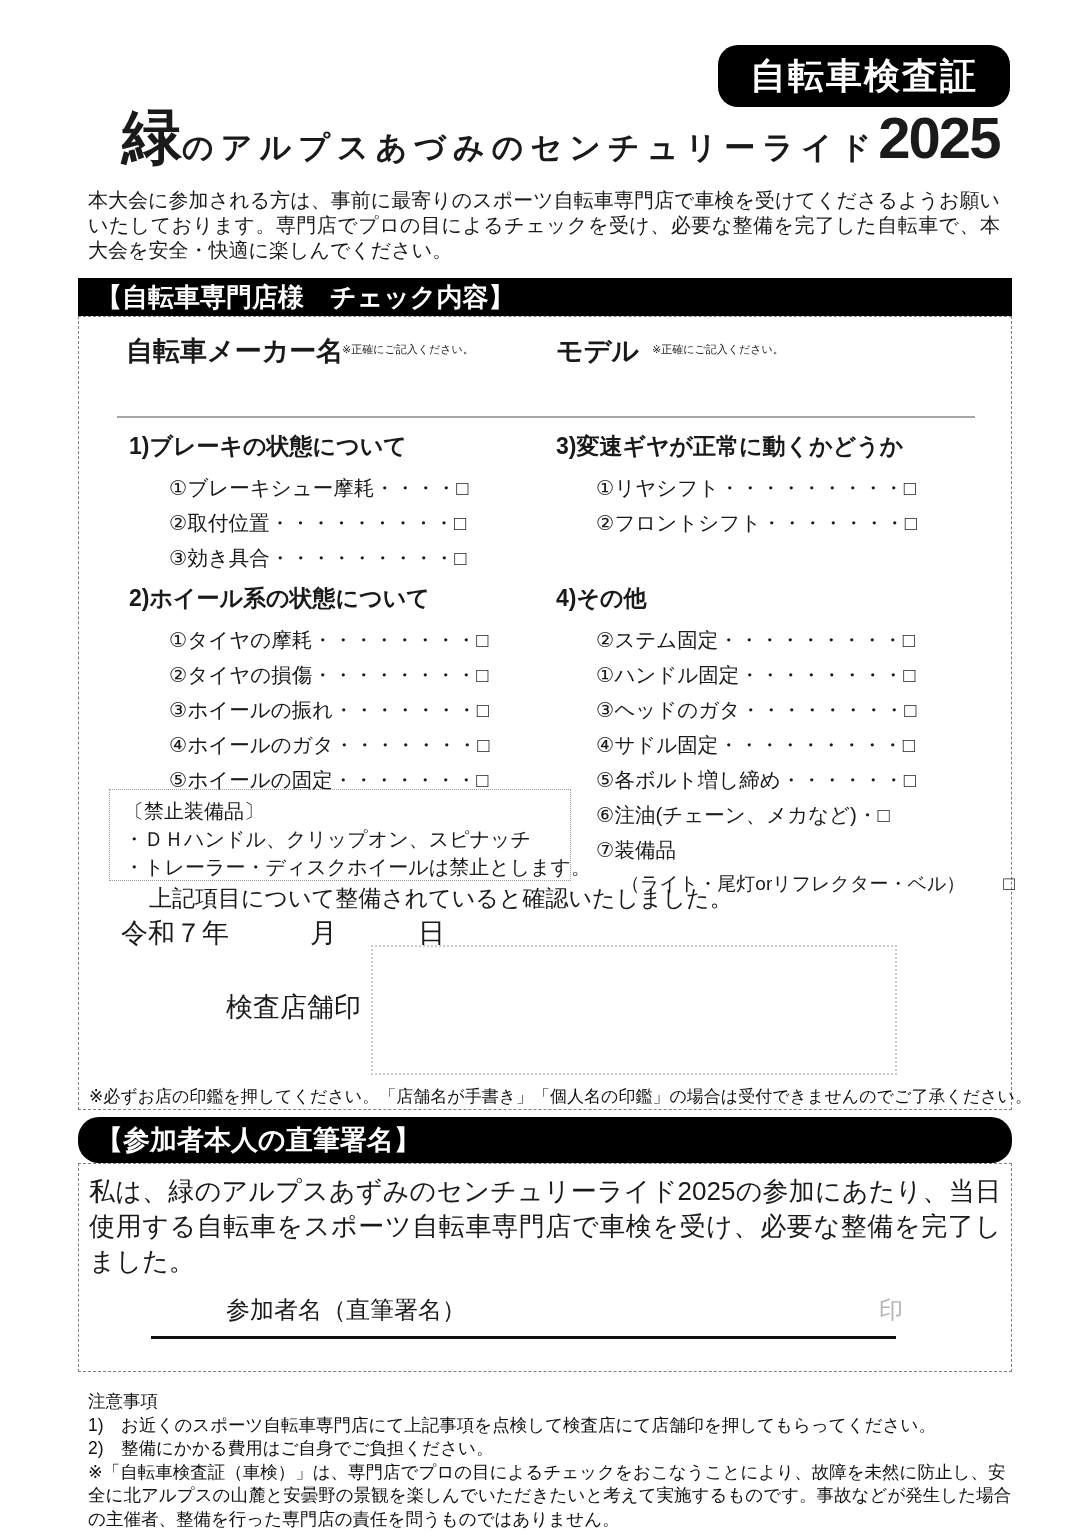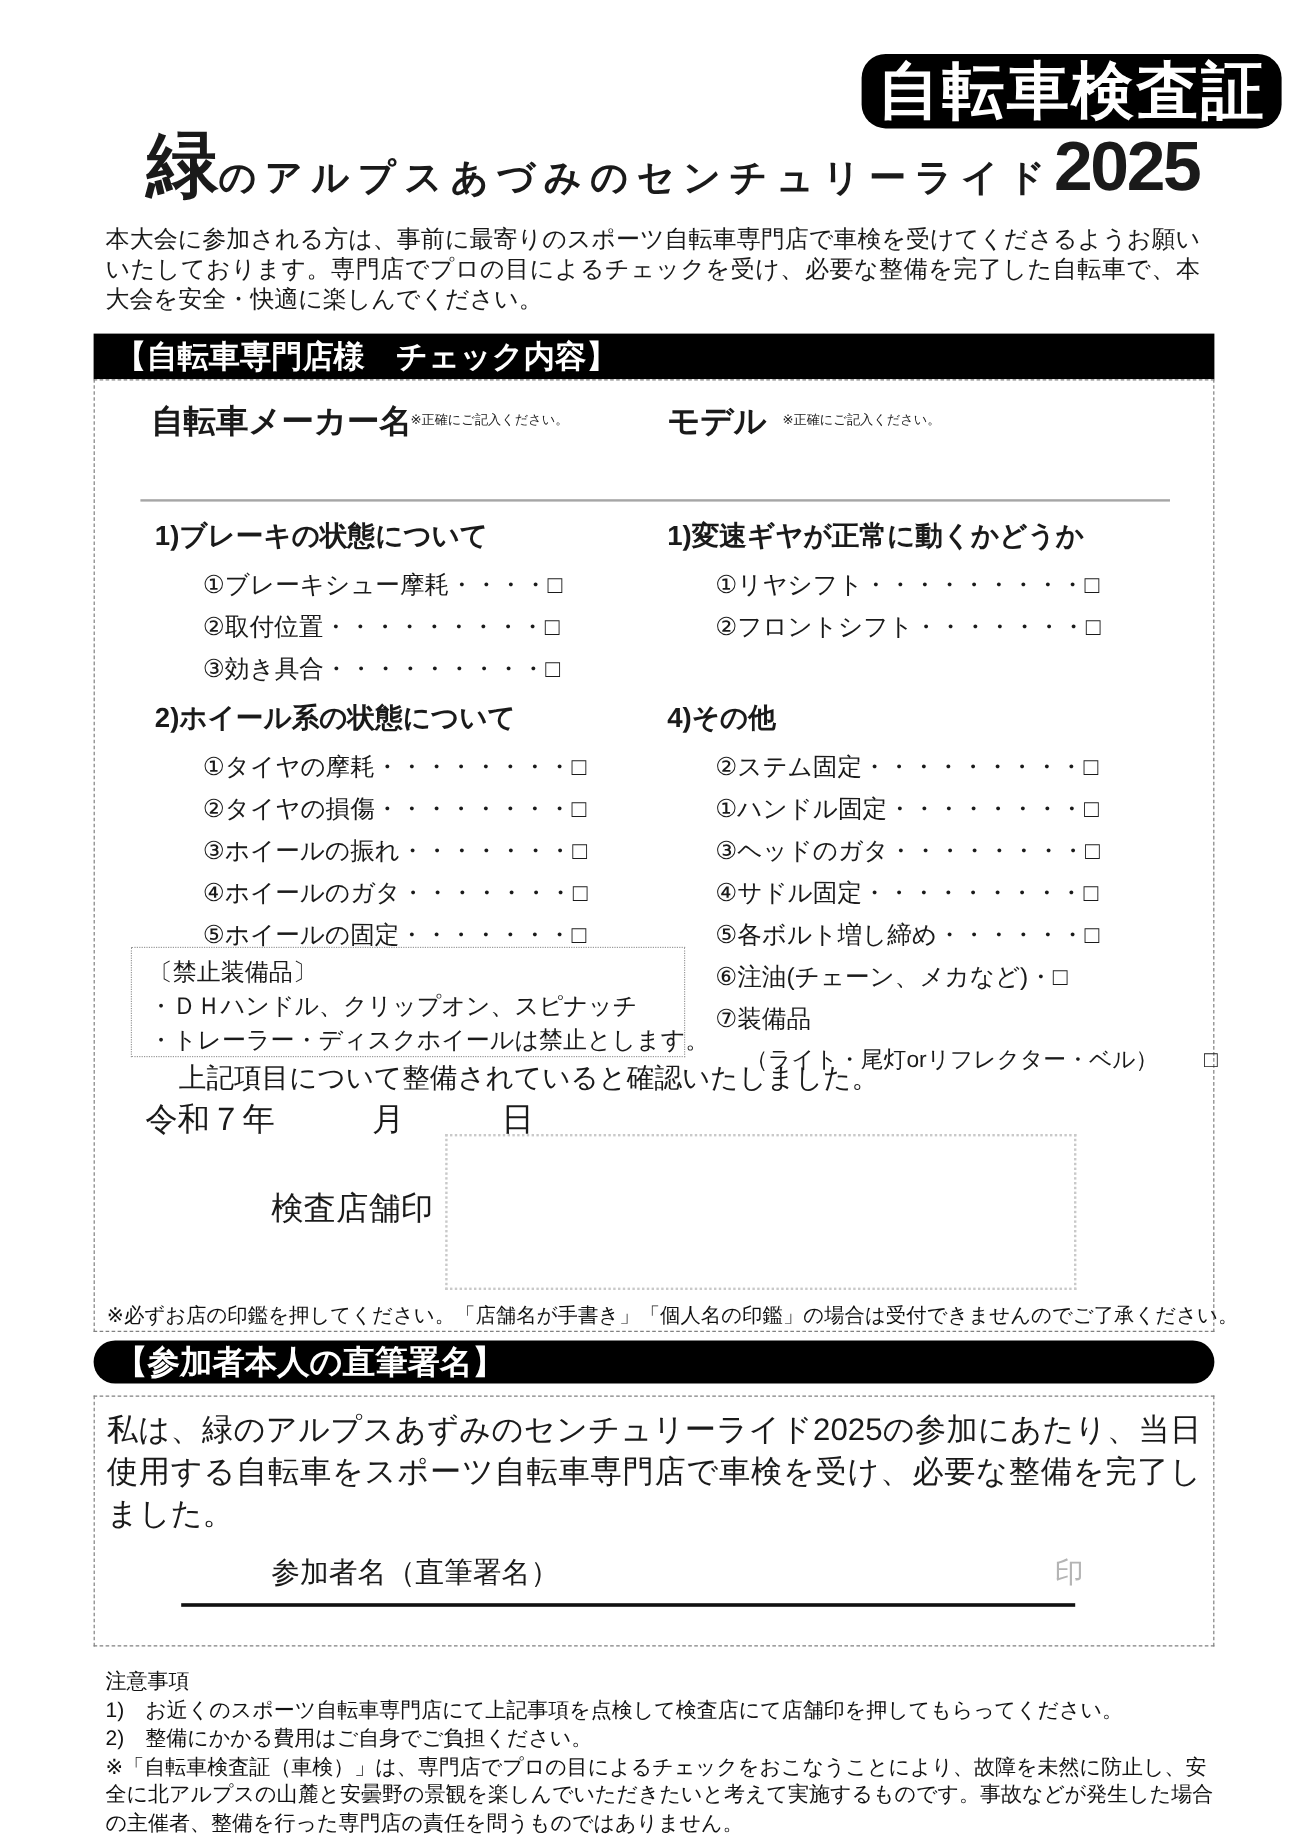--- a/index.html
+++ b/index.html
@@ -8,24 +8,24 @@
     width:1086px;height:1536px;
     background:#ffffff;
     font-family:"Liberation Sans","DejaVu Sans",sans-serif;
     color:#1a1a1a;
     overflow:hidden;
   }
   .abs{position:absolute;}
 
   
   .badge{
-    left:718px;top:45px;width:350px;height:62px;
+    left:718px;top:45px;width:292px;height:62px;
     background:#000;border-radius:20px;
     display:flex;align-items:center;justify-content:center;
-    color:#fff;font-size:52px;font-weight:900;letter-spacing:2px;
+    color:#fff;font-size:36px;font-weight:900;letter-spacing:2px;
   }
 
   
   .title-row{
     left:122px;top:108px;width:900px;height:80px;
     display:flex;align-items:baseline;white-space:nowrap;
   }
   .title-accent{font-size:60px;font-weight:800;line-height:1;}
   .title-main{font-size:31px;font-weight:600;letter-spacing:7px;line-height:1;}
   .title-year{font-size:58px;font-weight:900;letter-spacing:-2px;line-height:1;}
@@ -37,21 +37,21 @@
   }
 
   
   .bar{
     background:#000;color:#fff;
     display:flex;align-items:center;
     padding-left:18px;box-sizing:border-box;
     font-weight:800;
   }
   .bar1{left:78px;top:278px;width:934px;height:38px;font-size:26px;}
-  .bar2{left:78px;top:1117px;width:934px;height:36px;font-size:27px;border-radius:21px;}
+  .bar2{left:78px;top:1117px;width:934px;height:46px;font-size:27px;border-radius:21px;}
 
   
   .dashbox{border:1px dashed #808080;box-sizing:border-box;background:#fff;}
   .box1{left:78px;top:316px;width:934px;height:794px;}
   .box2{left:78px;top:1163px;width:934px;height:209px;}
 
   .lbl-big{font-size:27px;font-weight:600;white-space:nowrap;}
   .lbl-note{font-size:11px;color:#222;white-space:nowrap;}
 
   .rule{background:#a6a6a6;height:2px;}
@@ -113,21 +113,21 @@
     <div class="abs" style="left:50px;top:114px;">
       <div class="sec-title">1)ブレーキの状態について</div>
       <div class="sec-items">
         <div class="chk">①ブレーキシュー摩耗・・・・□</div>
         <div class="chk">②取付位置・・・・・・・・・□</div>
         <div class="chk">③効き具合・・・・・・・・・□</div>
       </div>
     </div>
 
     <div class="abs" style="left:477px;top:114px;">
-      <div class="sec-title">1)変速ギヤが正常に動くかどうか</div>
+      <div class="sec-title">3)変速ギヤが正常に動くかどうか</div>
       <div class="sec-items">
         <div class="chk">①リヤシフト・・・・・・・・・□</div>
         <div class="chk">②フロントシフト・・・・・・・□</div>
       </div>
     </div>
 
     <div class="abs" style="left:50px;top:266px;">
       <div class="sec-title">2)ホイール系の状態について</div>
       <div class="sec-items">
         <div class="chk">①タイヤの摩耗・・・・・・・・□</div>

